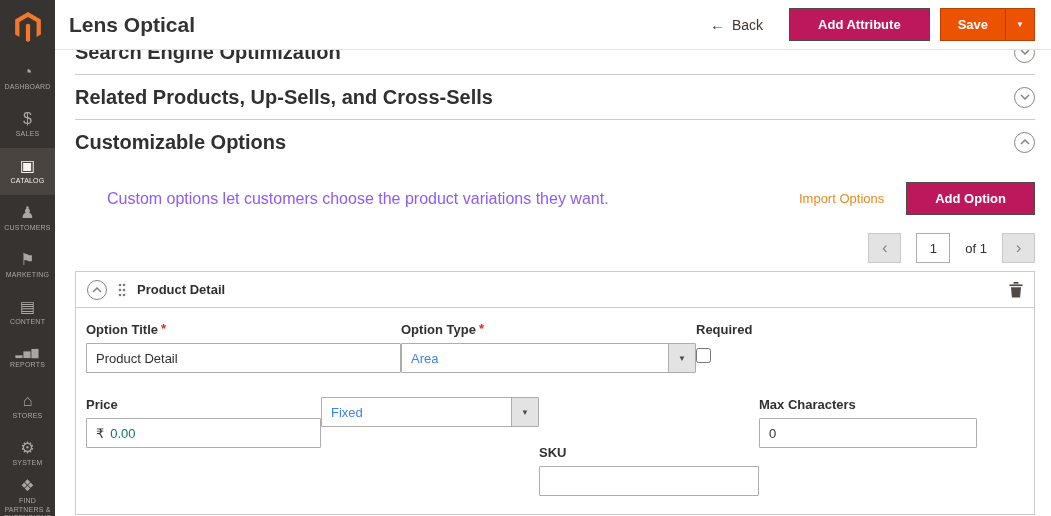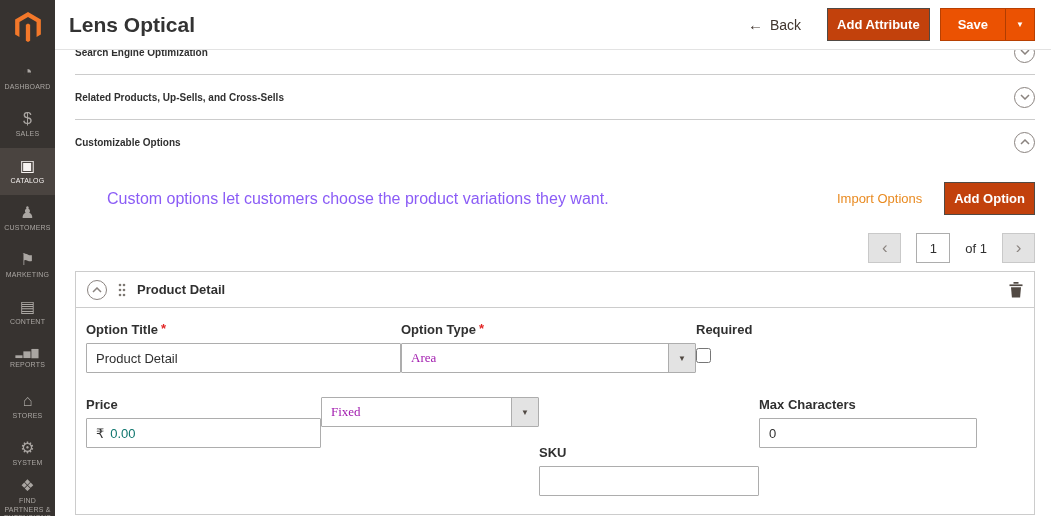--- a/index.html
+++ b/index.html
@@ -16,31 +16,31 @@
   .nav-item .icon.bars { font-size:9px; letter-spacing:1px; }
   .nav-item .lbl { font-size:7px; text-transform:uppercase; text-align:center; line-height:1.2; letter-spacing:.2px; padding:0 2px; }
 
   
   .main { flex:1; display:flex; flex-direction:column; background:#fff; position:relative; }
   .header { height:50px; flex:none; background:#fff; border-bottom:1px solid #e3e3e3; display:flex; align-items:center; padding:0 16px 0 14px; position:relative; z-index:5; }
   .page-title { font-size:21px; font-weight:600; color:#333; flex:1; }
   .btn-back { display:flex; align-items:center; gap:7px; font-size:14px; color:#41362f; margin-right:26px; cursor:pointer; }
   .btn-back .arr { font-size:15px; }
   button { font-family:inherit; }
-  .btn-dark { background:#c2410c; color:#fff; border:1px solid #514943; font-size:13px; font-weight:600; height:33px; padding:0 9px; cursor:pointer; }
+  .btn-dark { background:#be185d; color:#fff; border:1px solid #514943; font-size:13px; font-weight:600; height:33px; padding:0 28px; cursor:pointer; }
   .btn-add-attr { margin-right:10px; }
   .btn-save { display:flex; height:33px; background:#eb5202; border:1px solid #b84002; color:#fff; cursor:pointer; }
   .btn-save .save-main { padding:0 17px; display:flex; align-items:center; font-size:13px; font-weight:600; }
   .btn-save .save-caret { width:29px; border-left:1px solid rgba(0,0,0,.25); display:flex; align-items:center; justify-content:center; font-size:8px; }
 
   
   .content { flex:1; padding:0 16px 0 20px; margin-top:-20px; position:relative; z-index:1; overflow:hidden; }
   .section { border-bottom:1px solid #ccc; }
   .section-header { height:44px; display:flex; align-items:center; justify-content:space-between; cursor:pointer; }
-  .section-title { font-size:10px; font-weight:700; color:#303030; }
+  .section-title { font-size:20px; font-weight:700; color:#303030; }
   .chev { width:21px; height:21px; border:1px solid #8a837f; border-radius:50%; display:flex; align-items:center; justify-content:center; flex:none; cursor:pointer; }
 
   .co-toolbar { display:flex; align-items:center; margin-top:18px; }
   .co-desc { flex:1; font-size:16px; color:#8b5cf6;margin-left:32px; }
   .link-import { font-size:13px; color:#e98b22; margin-right:22px; cursor:pointer; text-decoration:none; }
 
   .pagination { display:flex; align-items:center; justify-content:flex-end; gap:15px; margin-top:18px; }
   .pg-btn { width:33px; height:30px; background:#e3e3e3; border:1px solid #c9c9c9; color:#8a837f; display:flex; align-items:center; justify-content:center; font-size:17px; cursor:pointer; }
   .pg-input { width:34px; height:30px; border:1px solid #adadad; text-align:center; font-size:13px; color:#303030; }
   .pg-of { font-size:13px; color:#303030; }
@@ -55,21 +55,21 @@
 
   .card-body { padding:14px 10px 18px 10px; }
   .form-row { display:flex; align-items:flex-start; }
   .form-row + .form-row { margin-top:24px; }
   .field .label { font-size:13px; font-weight:700; color:#303030; margin-bottom:6px; }
   .req { color:#e22626; margin-left:3px; position:relative; top:-1px; }
   .ti { height:30px; border:1px solid #adadad; border-radius:1px; font-size:13px; color:#303030; padding:0 9px; width:100%; }
   .w-315 { width:315px; } .w-295 { width:295px; } .w-235 { width:235px; }
   .w-218 { width:218px; } .w-220 { width:220px;margin-top:48px; }
   .select { height:30px; border:1px solid #adadad; border-radius:1px; display:flex; align-items:center; cursor:pointer; background:#fff; }
-  .select-value { flex:1; font-size:13px; padding:0 9px; color:#a21caf;font-family:Liberation Serif, serif; }
+  .select-value { flex:1; font-size:13px; padding:0 9px; color:#3b82f6; }
   .select-caret { width:27px; height:28px; background:#e3e3e3; border-left:1px solid #adadad; display:flex; align-items:center; justify-content:center; font-size:8px; color:#514943; }
   .cb { width:15px; height:15px; margin-top:5px; cursor:pointer; }
   .addon { height:30px; border:1px solid #adadad; border-radius:1px; display:flex; align-items:center; background:#fff; }
   .addon-prefix { font-size:13px; color:#303030; padding:0 6px 0 9px; }
   .addon-input { border:none; outline:none; flex:1; min-width:0; font-size:13px; color:#0f766e; height:26px; }
 
   .empty-strip { height:18px; border-bottom:1px solid #ccc; }
 </style>
 </head>
 <body>

